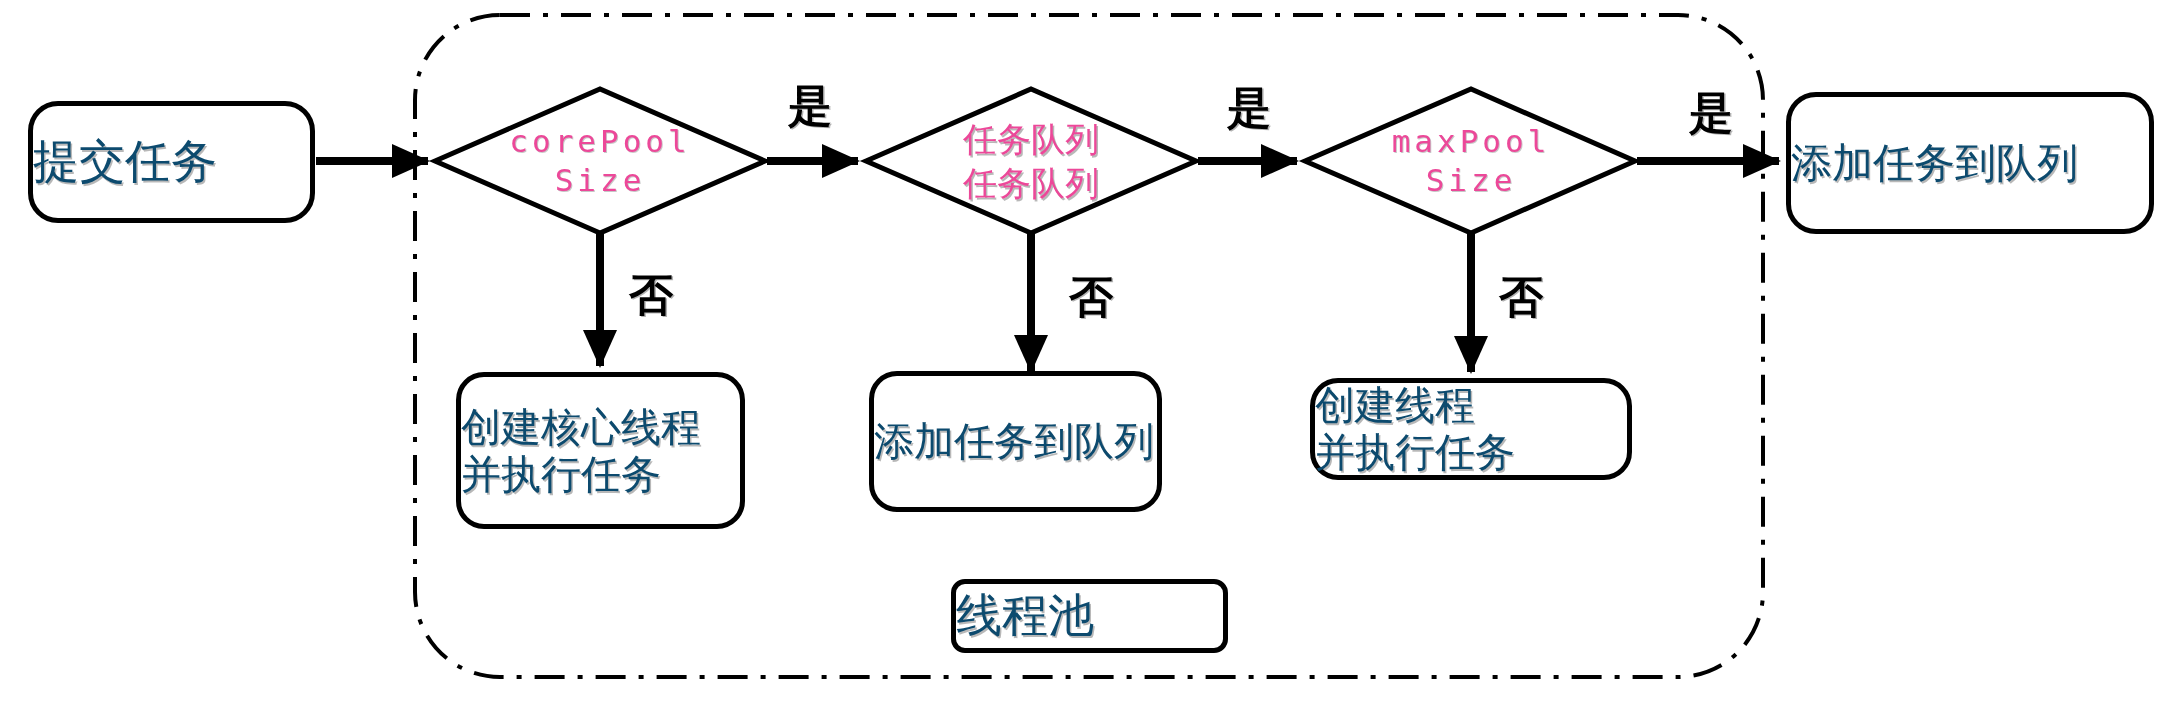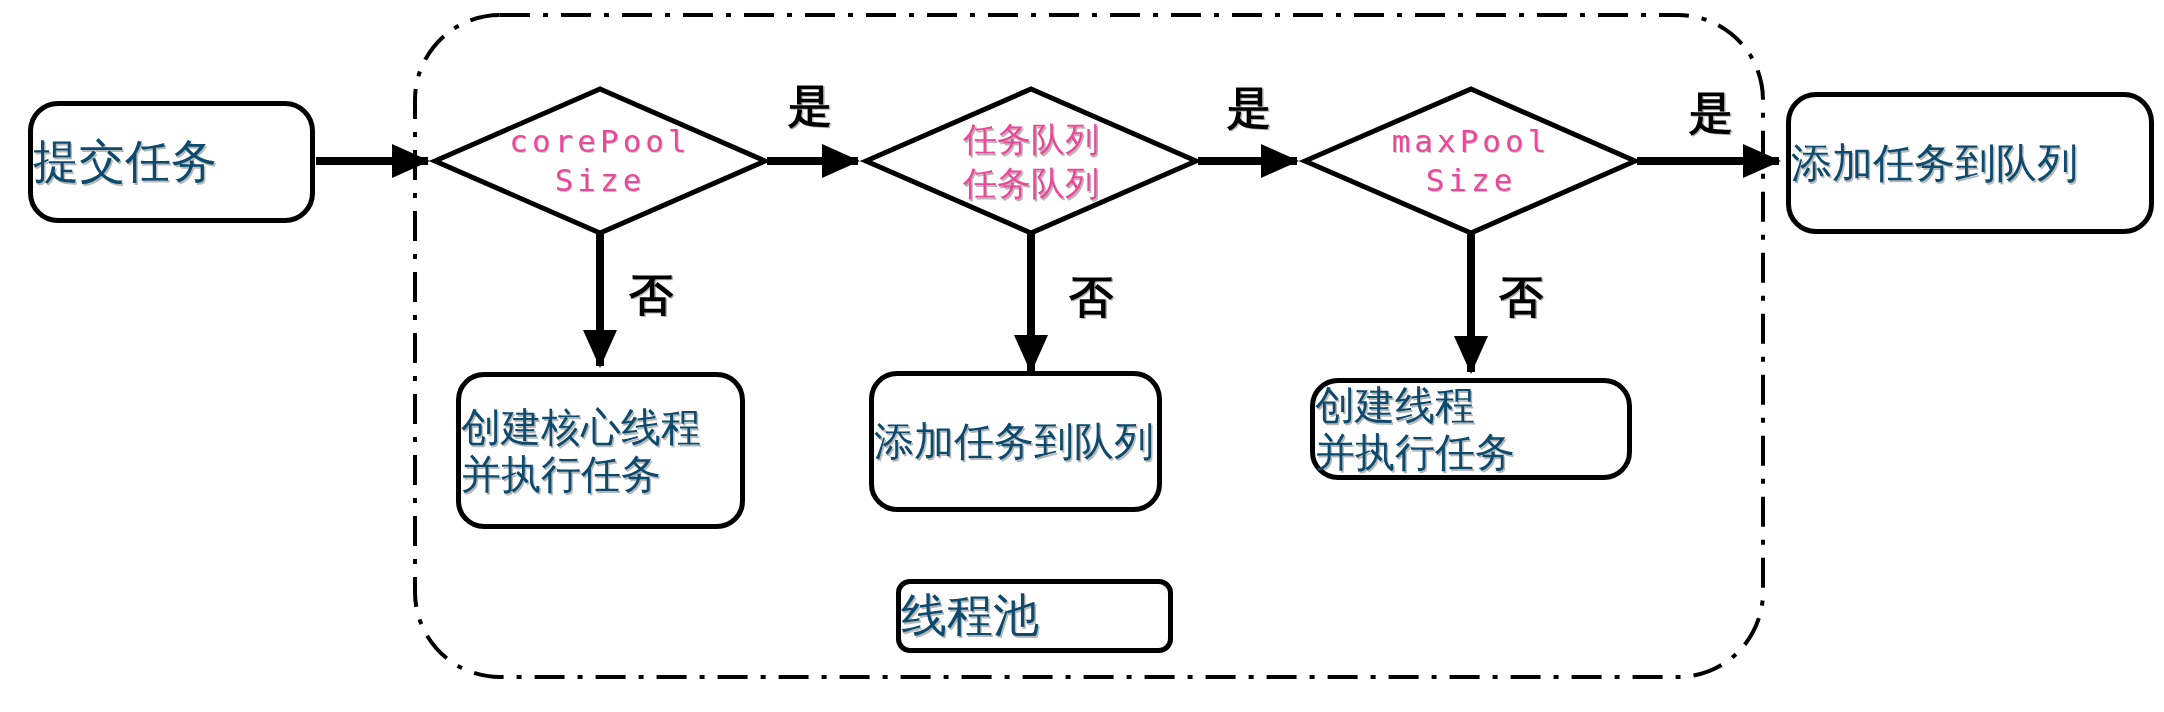--- a/index.html
+++ b/index.html
@@ -35,21 +35,21 @@
     color: #0c4a6e;
     text-shadow: 1.5px 1.5px 0 rgba(0,0,0,0.28);
     z-index: 3;
   }
 
   .node-submit   { left: 28px;   top: 101px; width: 287px; height: 122px; font-size: 46px; border-radius: 30px; }
   .node-reject   { left: 1786px; top: 92px;  width: 368px; height: 142px; font-size: 41px; line-height: 48px; border-radius: 30px; }
   .node-action1  { left: 456px;  top: 372px; width: 289px; height: 157px; font-size: 40px; line-height: 47px; }
   .node-action2  { left: 869px;  top: 371px; width: 293px; height: 141px; font-size: 40px; line-height: 47px; }
   .node-action3  { left: 1310px; top: 378px; width: 322px; height: 102px; font-size: 40px; line-height: 47px; }
-  .node-poollbl  { left: 896px;  top: 579px; width: 277px; height: 74px;  font-size: 46px; border-radius: 14px; border-width: 5px; }
+  .node-poollbl  { left: 951px;  top: 579px; width: 277px; height: 74px;  font-size: 46px; border-radius: 14px; border-width: 5px; }
 
   
   .diamond-label {
     position: absolute;
     transform: translate(-50%, -50%);
     display: flex;
     flex-direction: column;
     align-items: center;
     justify-content: center;
     text-align: center;

